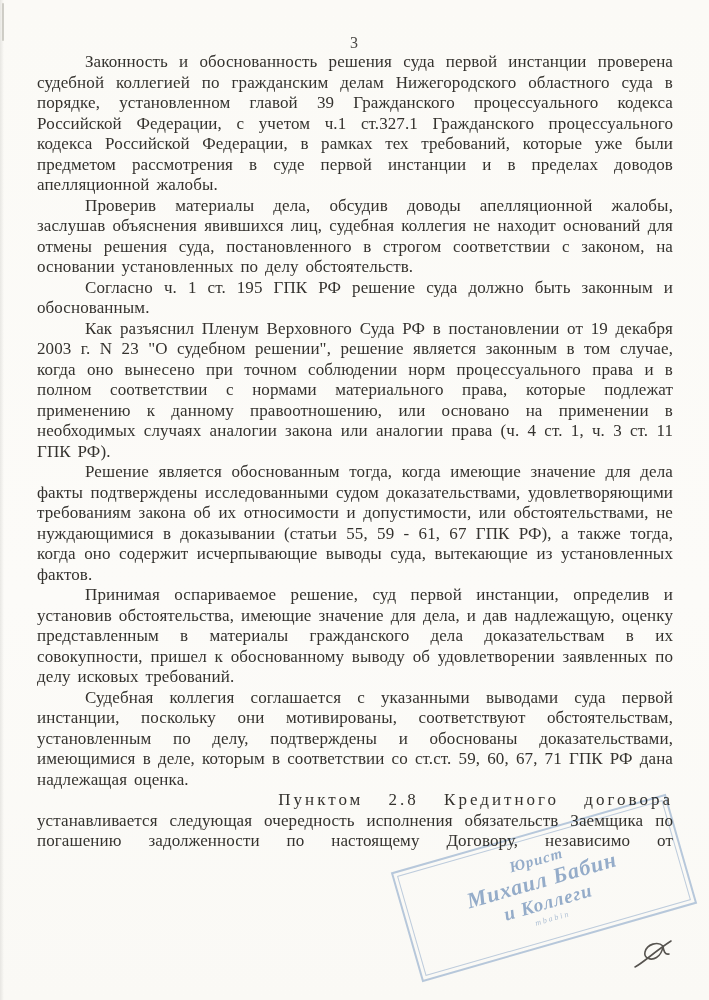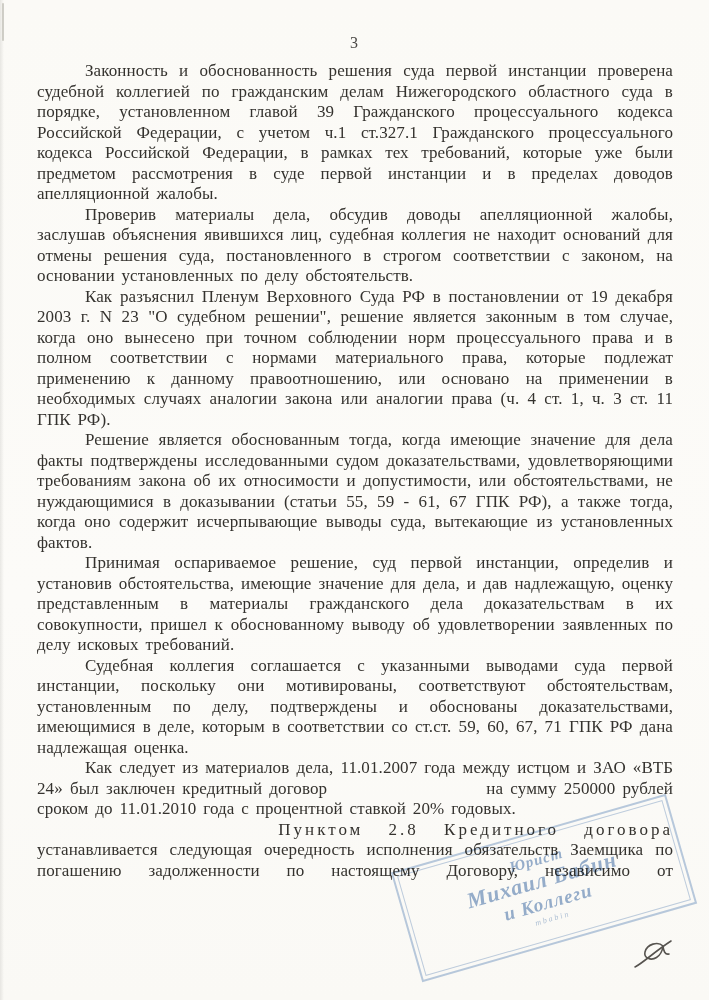--- a/index.html
+++ b/index.html
@@ -24,21 +24,20 @@
 
   .page-number {
     padding-top: 34px;
     text-align: center;
     font-size: 16px;
     color: #4a4845;
     letter-spacing: 1px;
   }
 
   .text-body {
-    margin-top: 9px;
     padding: 0 36px 0 37px;
     font-size: 17px;
     line-height: 20.5px;
     text-align: justify;
     word-spacing: 2.5px;
     letter-spacing: 0.1px;
   }
   .text-body p { margin: 0; }
   .para { text-indent: 48px; }
   .no-indent { text-indent: 0; }
@@ -93,26 +92,26 @@
 <div class="page">
 
   <div class="left-edge"></div>
   <div class="corner-artifact"></div>
 
   <div class="page-number">3</div>
 
   <div class="text-body">
     <p class="para">Законность и обоснованность решения суда первой инстанции проверена судебной коллегией по гражданским делам Нижегородского областного суда в порядке, установленном главой 39 Гражданского процессуального кодекса Российской Федерации, с учетом ч.1 ст.327.1 Гражданского процессуального кодекса Российской Федерации, в рамках тех требований, которые уже были предметом рассмотрения в суде первой инстанции и в пределах доводов апелляционной жалобы.</p>
     <p class="para">Проверив материалы дела, обсудив доводы апелляционной жалобы, заслушав объяснения явившихся лиц, судебная коллегия не находит оснований для отмены решения суда, постановленного в строгом соответствии с законом, на основании установленных по делу обстоятельств.</p>
+    <p class="para">Согласно ч. 1 ст. 195 ГПК РФ решение суда должно быть законным и обоснованным.</p>
     <p class="para">Как разъяснил Пленум Верховного Суда РФ в постановлении от 19 декабря 2003 г. N 23 "О судебном решении", решение является законным в том случае, когда оно вынесено при точном соблюдении норм процессуального права и в полном соответствии с нормами материального права, которые подлежат применению к данному правоотношению, или основано на применении в необходимых случаях аналогии закона или аналогии права (ч. 4 ст. 1, ч. 3 ст. 11 ГПК РФ).</p>
     <p class="para">Решение является обоснованным тогда, когда имеющие значение для дела факты подтверждены исследованными судом доказательствами, удовлетворяющими требованиям закона об их относимости и допустимости, или обстоятельствами, не нуждающимися в доказывании (статьи 55, 59 - 61, 67 ГПК РФ), а также тогда, когда оно содержит исчерпывающие выводы суда, вытекающие из установленных фактов.</p>
     <p class="para">Принимая оспариваемое решение, суд первой инстанции, определив и установив обстоятельства, имеющие значение для дела, и дав надлежащую, оценку представленным в материалы гражданского дела доказательствам в их совокупности, пришел к обоснованному выводу об удовлетворении заявленных по делу исковых требований.</p>
     <p class="para">Судебная коллегия соглашается с указанными выводами суда первой инстанции, поскольку они мотивированы, соответствуют обстоятельствам, установленным по делу, подтверждены и обоснованы доказательствами, имеющимися в деле, которым в соответствии со ст.ст. 59, 60, 67, 71 ГПК РФ дана надлежащая оценка.</p>
 
-    <p class="para"><span>Как следует из материалов дела, 11.01.2007 года между истцом и ЗАО «ВТБ 24» был заключен кредитный договор</span><span class="redacted-gap"></span> <span>на сумму 250000 рублей сроком до 11.01.2010 года с процентной ставкой 20% годовых.</span></p>
 
     <p class="para spaced-heading">Пунктом 2.8 Кредитного договора</p>
     <p class="no-indent justify-last">устанавливается следующая очередность исполнения обязательств Заемщика по погашению задолженности по настоящему Договору, независимо от</p>
   </div>
 
   <div class="stamp">
     <div class="stamp-inner">
       <div class="stamp-line1">Юрист</div>
       <div class="stamp-line2">Михаил Бабин</div>
       <div class="stamp-line3">и Коллеги</div>

